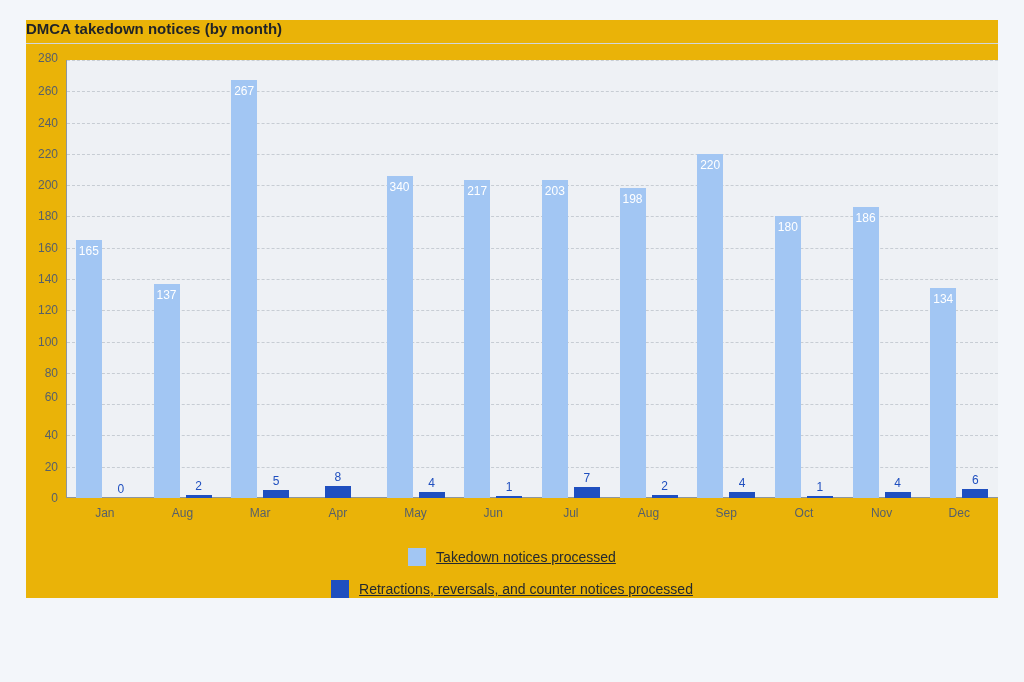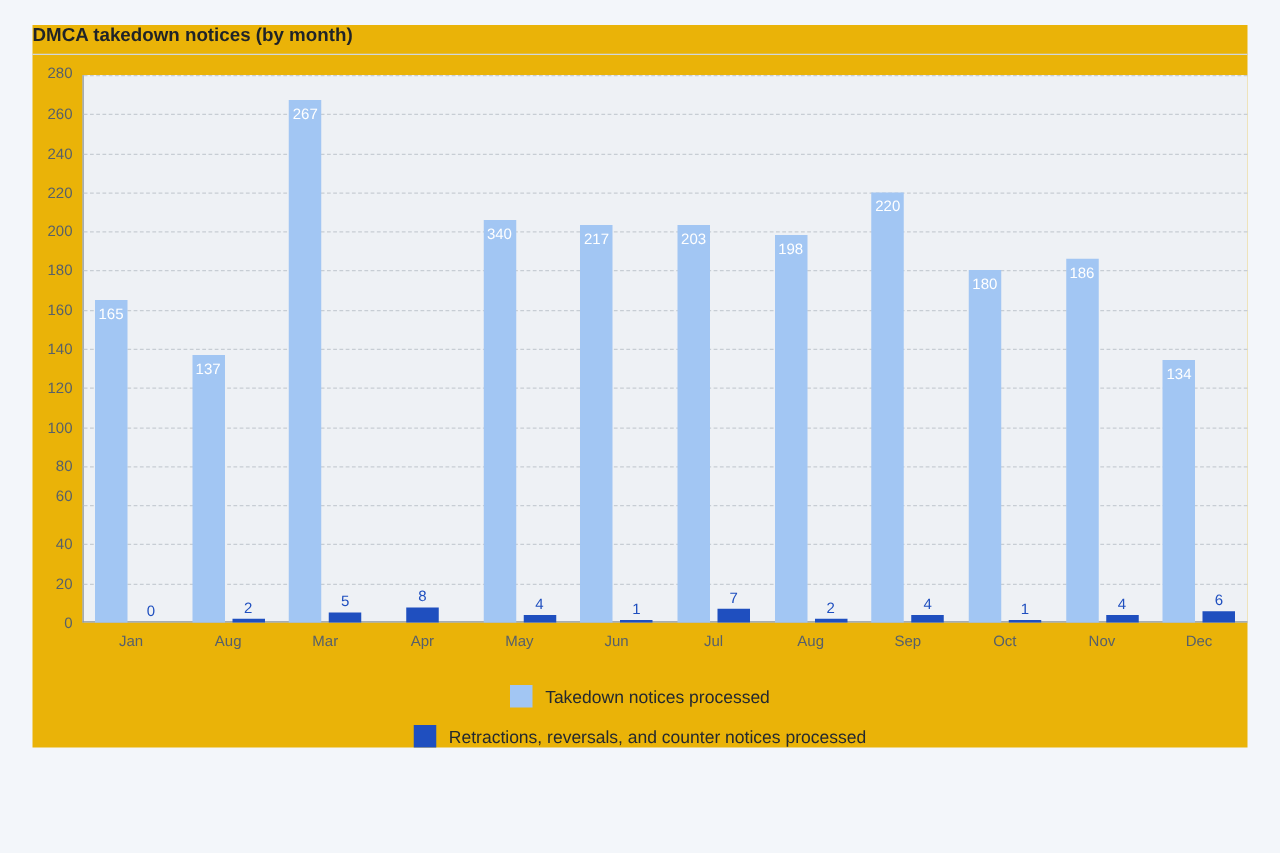--- a/index.html
+++ b/index.html
@@ -106,20 +106,21 @@
     flex-direction: column;
     align-items: center;
     gap: 14px;
   }
   .legend-item {
     display: flex;
     align-items: center;
     gap: 10px;
     font-size: 14px;
     color: #24292f;
+    text-decoration: underline;
   }
   .swatch {
     width: 18px; height: 18px;
   }
   .swatch.light { background: #a2c6f3; }
   .swatch.dark  { background: #1f4fbf; }
 </style>
 </head>
 <body>
 

